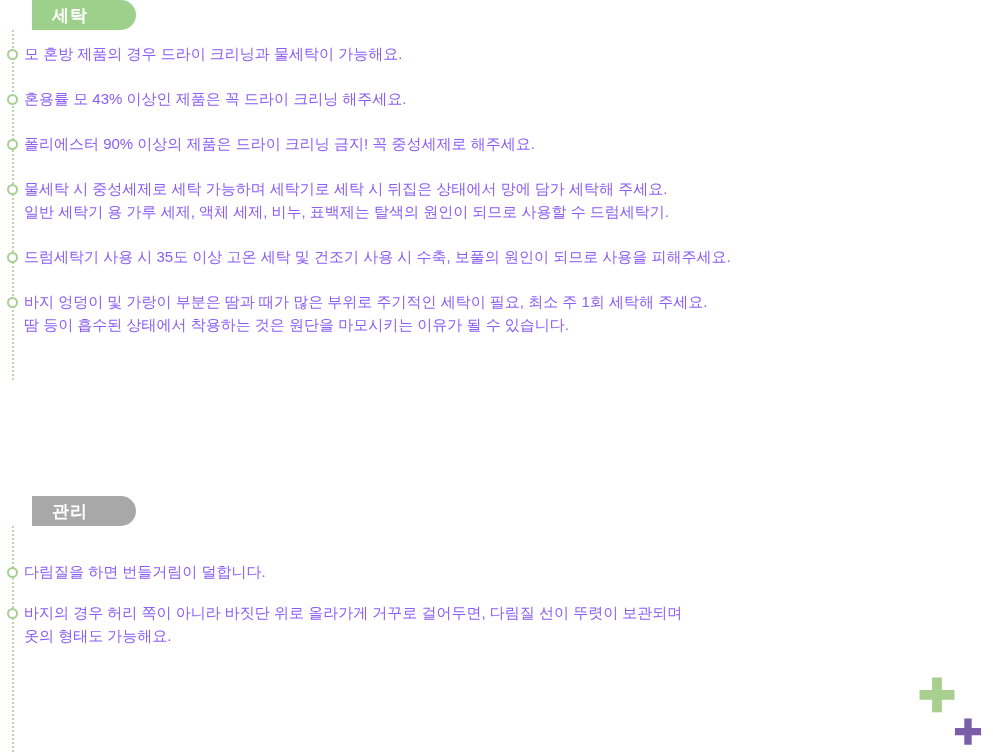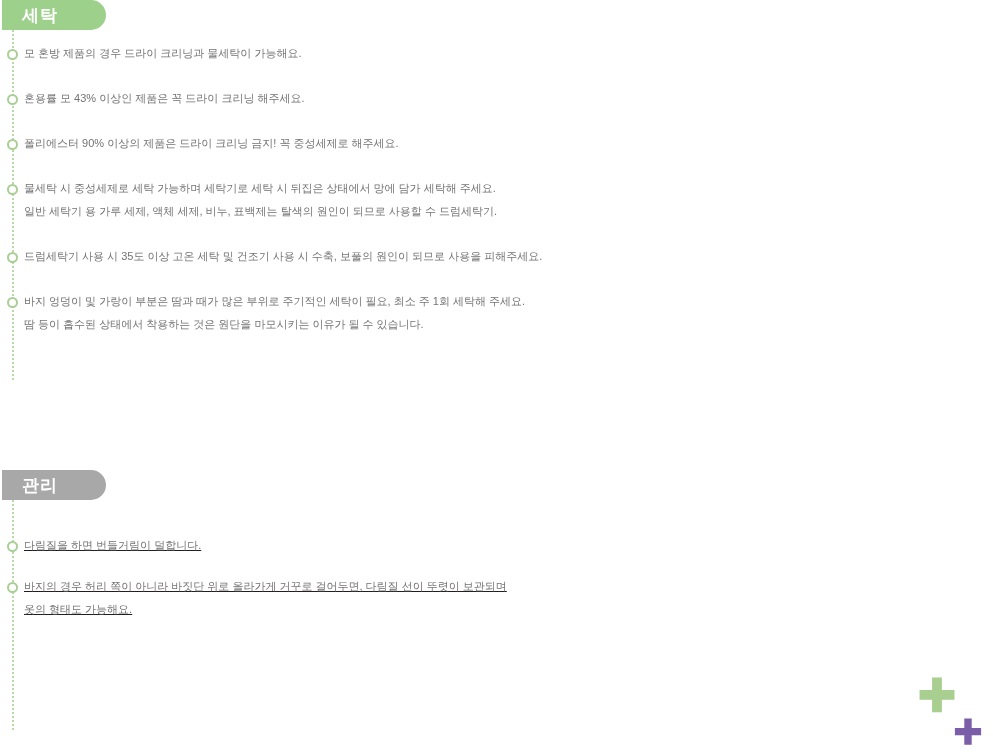--- a/index.html
+++ b/index.html
@@ -16,27 +16,27 @@
     color: #231f20;
   }
 
   
   .section {
     position: absolute;
     left: 0;
     width: 993px;
   }
   #section-wash { top: 0; }
-  #section-care { top: 470px; text-decoration: underline; }
+  #section-care { top: 496px; }
 
   
   .sec-head {
     position: relative;
     height: 22px;
-    margin-left: 2px;
+    margin-left: 32px;
     width: 104px;
   }
   .pill {
     position: absolute;
     left: 0;
     top: 0;
     width: 104px;
     height: 30px;
     border-radius: 0 15px 15px 0;
   }
@@ -81,23 +81,23 @@
     left: 7px;
     top: 7px;
     width: 11px;
     height: 11px;
     border-radius: 50%;
     background: #ffffff;
     border: 2px solid #a9cf95;
     box-sizing: border-box;
   }
   .line {
-    font-size: 11px;
+    font-size: 15px;
     line-height: 23px;
-    color: #737373;
+    color: #8b5cf6;
     white-space: nowrap;
   }
 
   
   .gap-22 { height: 22px; }
   .gap-18 { height: 18px; }
 
   
   .plus {
     position: absolute;

